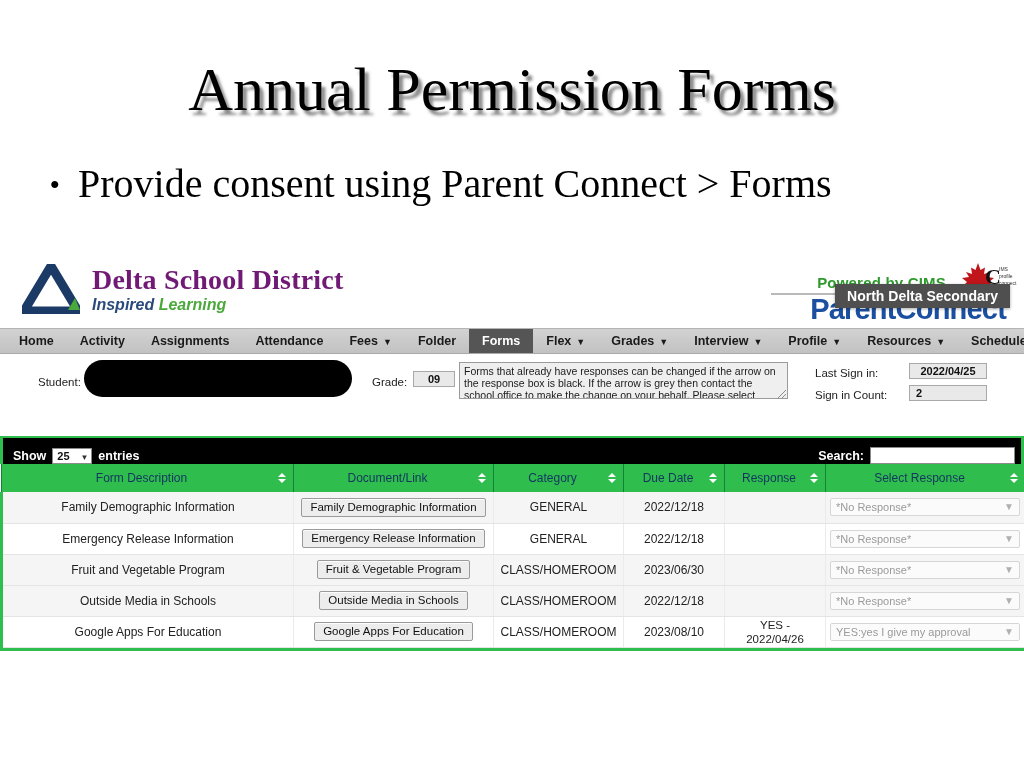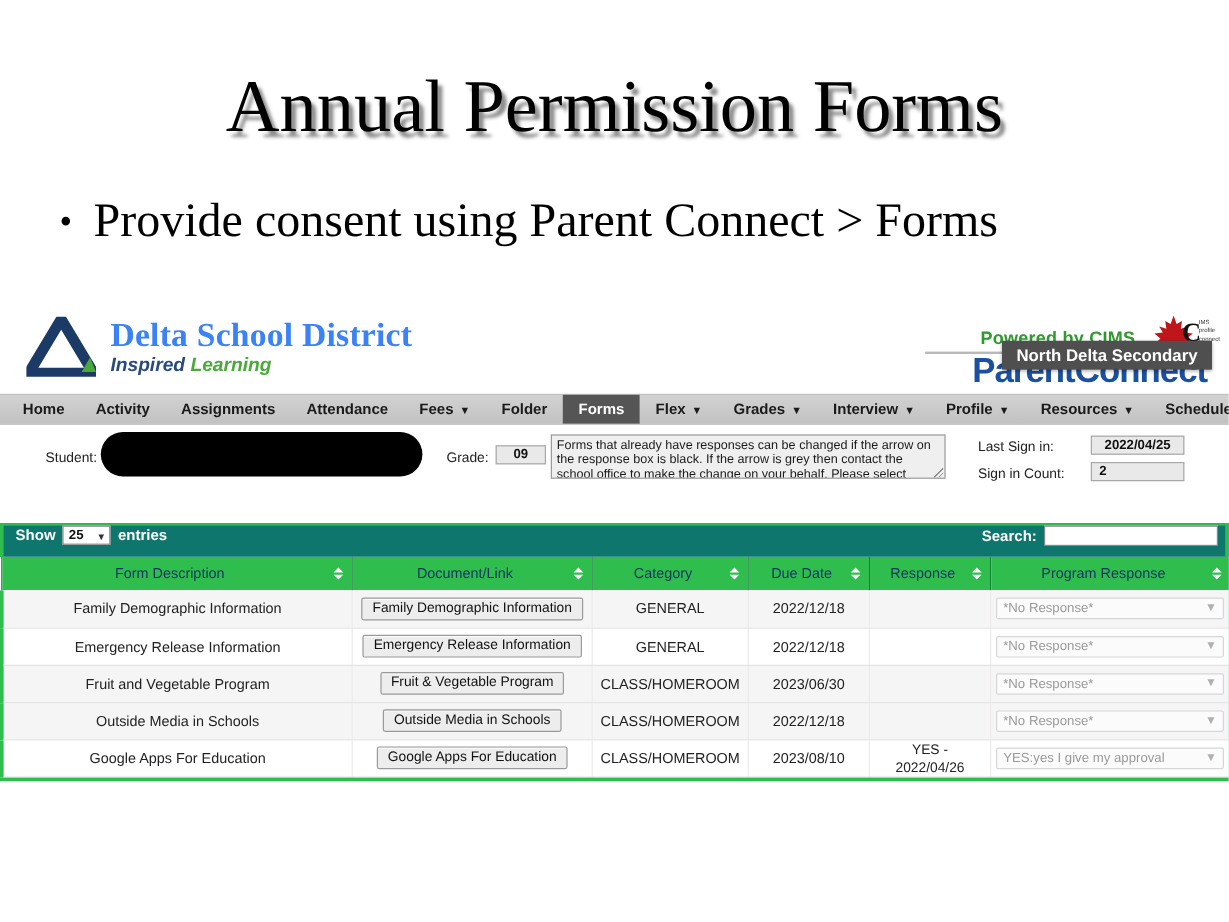--- a/index.html
+++ b/index.html
@@ -46,21 +46,21 @@
   }
 
   
   .brand-bar { position: relative; height: 70px; background:#fff; }
   .logo-wrap { position: absolute; left: 22px; top: 6px; display:flex; align-items:center; }
   .logo-mark { position: relative; width: 58px; height: 50px; }
   .logo-mark svg { display:block; }
   .logo-text { margin-left: 12px; line-height: 1; }
   .logo-title {
     font-family: "Liberation Serif", serif;
-    font-size: 28px; font-weight: 700; color:#3b82f6; letter-spacing: 0.2px;
+    font-size: 28px; font-weight: 700; color:#701a75; letter-spacing: 0.2px;
   }
   .logo-sub { margin-top: 3px; font-size: 16px; font-style: italic; font-weight: 600; }
   .logo-sub .insp { color:#2a4a7c; }
   .logo-sub .lrn { color:#4aa93a; }
 
   .pc-wrap { position:absolute; right: 10px; top: 2px; width: 265px; height: 66px; }
   .pc-powered {
     position:absolute; right: 68px; top: 14px;
     font-size: 15px; font-weight: 700; color: #2e9a2e;
     letter-spacing: 0.2px; white-space: nowrap;
@@ -135,22 +135,22 @@
   }
   .signin-box-2 {
     position:absolute; left: 909px; top: 31px; width: 78px; height: 16px;
     background:#e9e9e9; border:1px solid #a8a8a8;
     font-size:11px; font-weight:700; color:#111; text-align:left; line-height:15px; padding-left:6px;
   }
 
   
   .dt-wrap { position:absolute; left: 0; top: 178px; width: 1024px; }
   .dt-toolbar {
-    height: 28px; background:#0f766e; color:#ffffff;
-    display:flex; align-items:flex-start; justify-content:space-between;
+    height: 28px; background:#000000; color:#ffffff;
+    display:flex; align-items:flex-end; justify-content:space-between;
     padding: 0 6px 0 10px;
     border-left: 3px solid #2fbd4e; border-right: 3px solid #2fbd4e;
     border-top: 2px solid #2fbd4e;
   }
   .dt-show { font-size: 12.5px; display:flex; align-items:center; gap:6px; font-weight:600; }
   .dt-select {
     background:#ffffff; color:#111; border:1px solid #8a8a8a;
     font-size:11px; padding: 0 14px 0 4px; height: 16px; line-height:14px;
     position:relative; display:inline-block; min-width: 40px;
   }
@@ -364,21 +364,21 @@
                   <i class="dn"></i>
                 </span></th>
               <th><span>Due Date</span><span class="sortarrow">
                   <i class="up"></i>
                   <i class="dn"></i>
                 </span></th>
               <th><span>Response</span><span class="sortarrow">
                   <i class="up"></i>
                   <i class="dn"></i>
                 </span></th>
-              <th class="last-th"><span>Program Response</span><span class="sortarrow">
+              <th class="last-th"><span>Select Response</span><span class="sortarrow">
                   <i class="up"></i>
                   <i class="dn"></i>
                 </span></th>
             </tr>
         </thead>
         <tbody id="tbody">
             <tr class="odd">
               <td class="col-first">Family Demographic Information</td>
               <td><span class="doc-btn">Family Demographic Information</span></td>
               <td>GENERAL</td>

